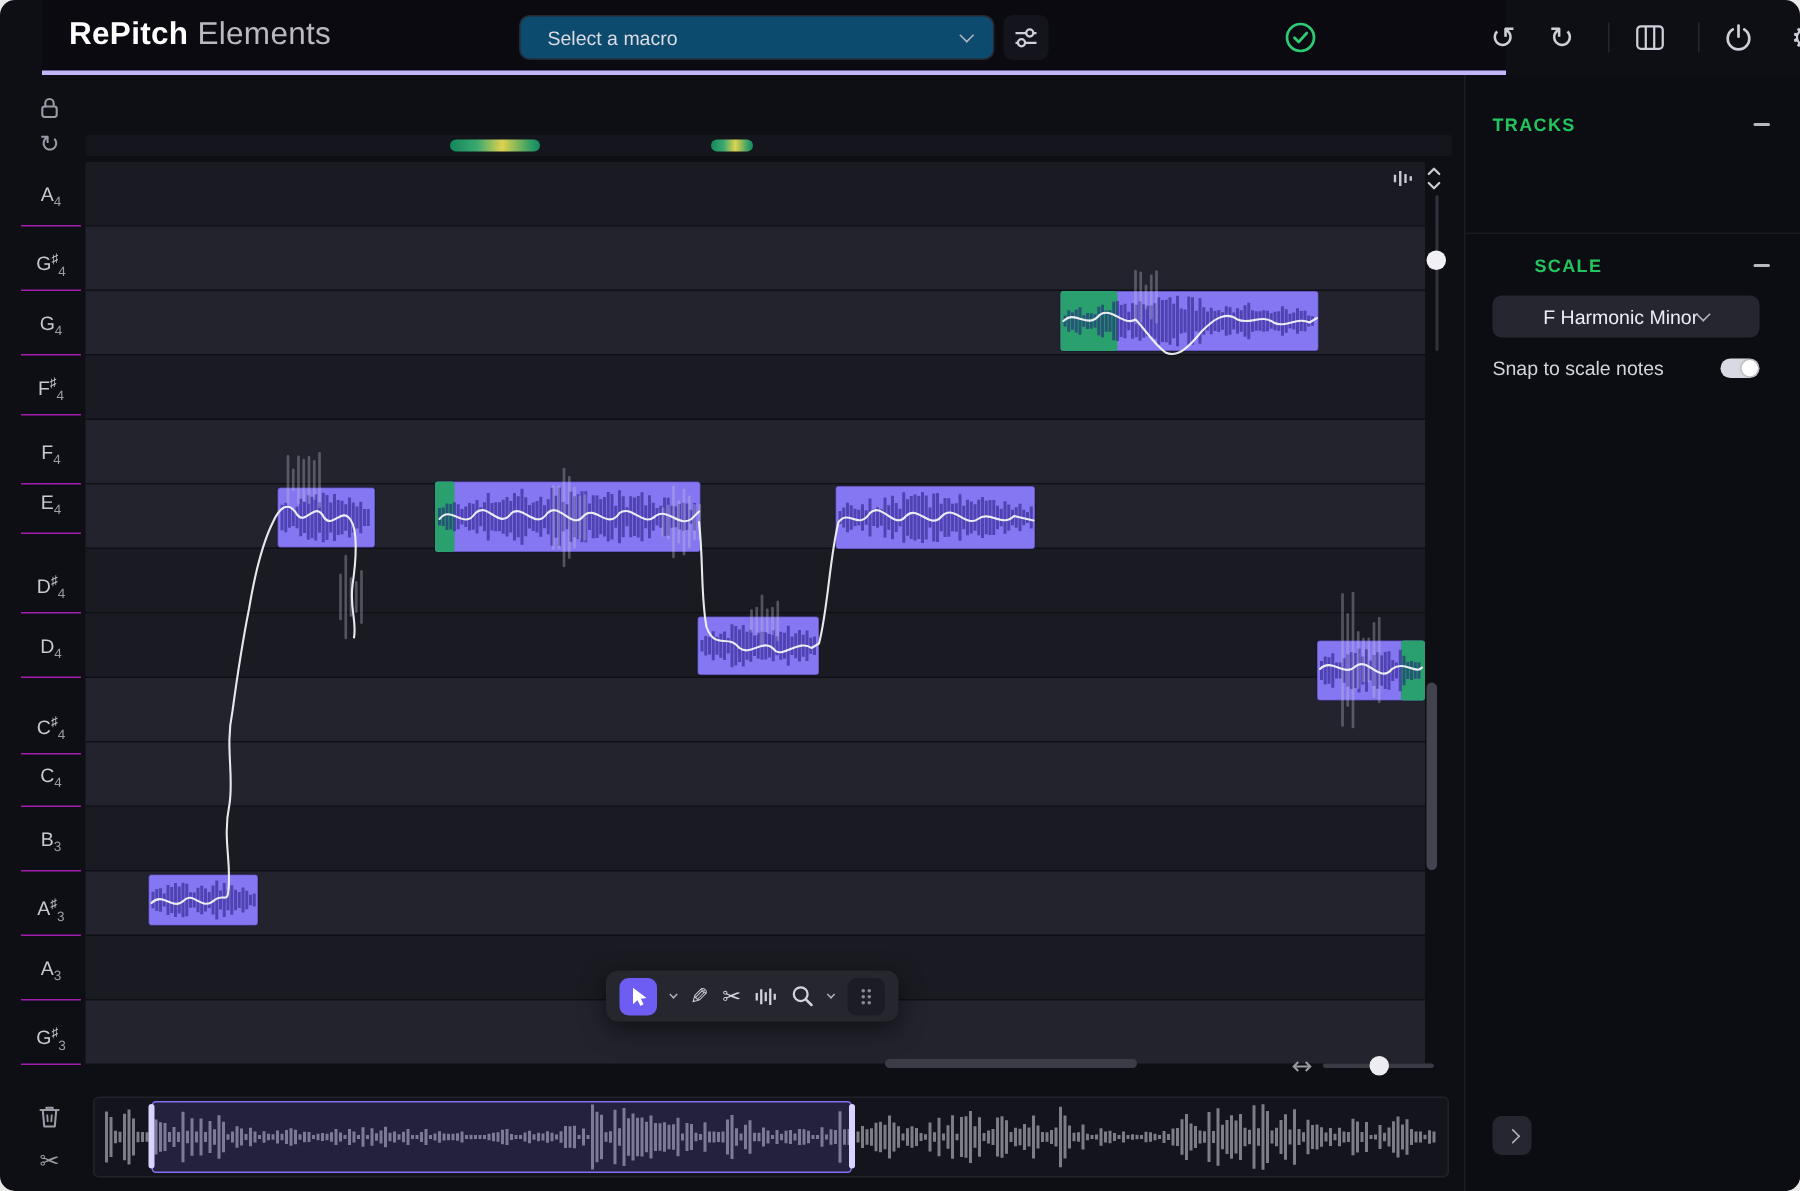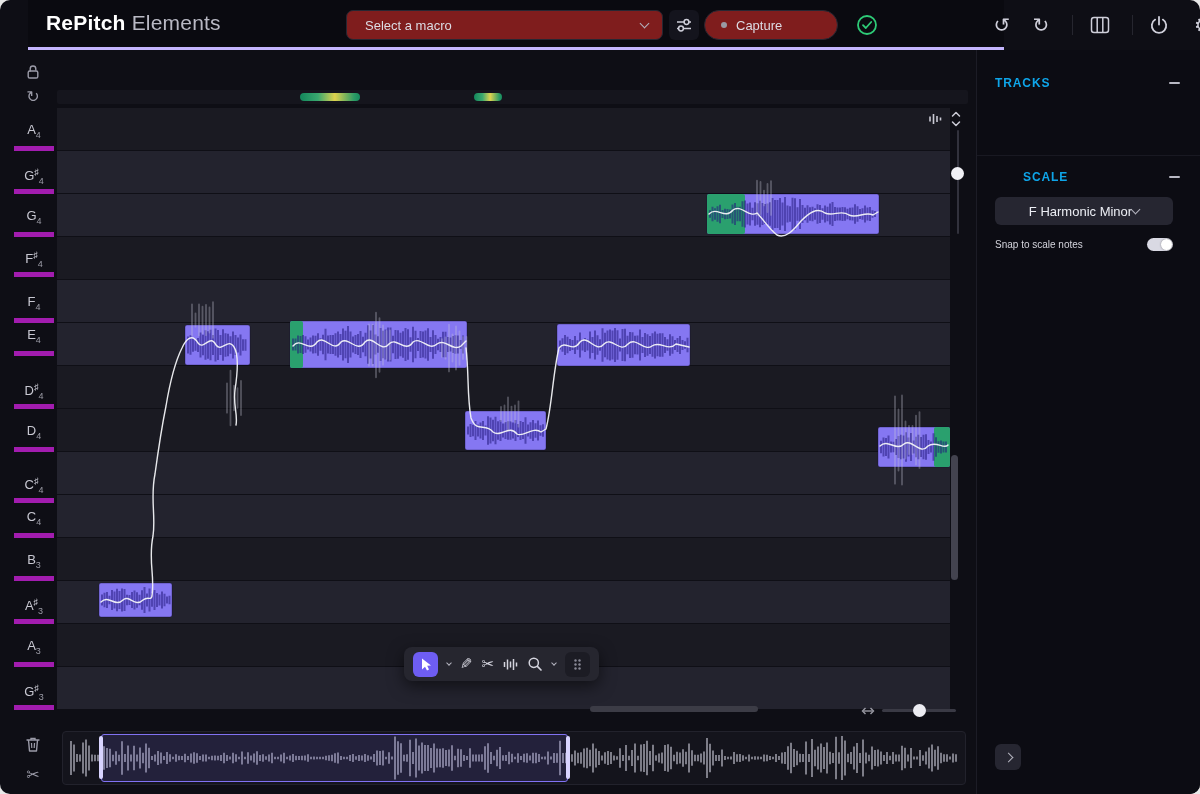--- a/index.html
+++ b/index.html
@@ -8,21 +8,21 @@
          border-radius:10px;font-family:"Liberation Sans",sans-serif;color:#d8d8e0;
          -webkit-font-smoothing:antialiased;}
   .abs{position:absolute;}
 
   
   .topbar{position:absolute;left:0;top:0;width:976px;height:50px;background:#0a0a10;
           border-bottom:3px solid #c4b5fd;margin-left:28px;}
   .brand{position:absolute;left:18px;top:11px;font-size:21px;letter-spacing:.2px;}
   .brand b{color:#ffffff;font-weight:700;}
   .brand span{color:#b9b9c4;font-weight:400;}
-  .pill{position:absolute;height:30px;top:10px;background:#7f1d1d;border:1px solid #272732;
+  .pill{position:absolute;height:30px;top:10px;background:#0c4a6e;border:1px solid #272732;
         border-radius:6px;display:flex;align-items:center;font-size:13px;color:#dcdce4;}
   .macro{left:318px;width:317px;padding:0 14px 0 18px;justify-content:space-between;border-radius:7px;}
   .iconbtn{position:absolute;top:10px;width:30px;height:30px;background:#14141d;border-radius:6px;
            display:flex;align-items:center;justify-content:center;}
   .capture{left:676px;width:134px;border-radius:15px;padding:0 16px;gap:9px;}
   .cap-dot{width:6px;height:6px;border-radius:50%;background:#9a9aa4;}
   .chev{display:inline-block;width:7px;height:7px;border-right:1.6px solid #b4b4bf;
         border-bottom:1.6px solid #b4b4bf;transform:rotate(45deg);margin-top:-3px;}
   .chev.sm{width:4px;height:4px;border-width:1.4px;}
   .chev.right{transform:rotate(-45deg);margin-top:0;}
@@ -43,21 +43,21 @@
           background:linear-gradient(90deg,#13875c,#3aa86f 30%,#ded24e 58%,#2d9c66 90%,#158a5e);}
 
   
   #grid{position:absolute;left:57px;top:108px;width:893px;height:602px;}
   .grid-row{position:absolute;left:0;width:893px;height:43px;border-bottom:1px solid #0f0f16;}
   .grid-row.in{background:#23232e;}
   .grid-row.out{background:#1a1a22;}
   #grid-svg{position:absolute;left:0;top:0;}
   #note-labels{position:absolute;left:14px;top:108px;width:40px;height:602px;}
   .note-label{position:absolute;left:0;width:40px;height:43px;line-height:43px;text-align:center;
-              font-size:13px;color:#c8c8d2;border-bottom:5px solid #a21caf;}
+              font-size:13px;color:#c8c8d2;border-bottom:1px solid #a21caf;}
   .note-label .sh{font-size:9px;vertical-align:super;color:#c8c8d2;}
   .note-label .oc{font-size:9px;vertical-align:sub;color:#9d9da8;}
 
   
   .vtrack{position:absolute;left:957px;top:130px;width:2px;height:104px;background:#32323d;border-radius:1px;}
   .vhandle{position:absolute;left:951px;top:167px;width:13px;height:13px;border-radius:50%;background:#f0f0f5;}
   .vthumb{position:absolute;left:951px;top:455px;width:7px;height:125px;border-radius:4px;background:#43434f;}
   .hthumb{position:absolute;left:590px;top:706px;width:168px;height:6px;border-radius:3px;background:#3c3c46;}
   .ztrack{position:absolute;left:882px;top:709px;width:74px;height:3px;border-radius:2px;background:#3a3a45;}
   .zhandle{position:absolute;left:913px;top:704px;width:13px;height:13px;border-radius:50%;background:#ececf2;}
@@ -74,32 +74,32 @@
   
   .overview{position:absolute;left:62px;top:731px;width:904px;height:54px;background:#14141c;
             border:1px solid #22222c;border-radius:4px;}
   .ov-sel{position:absolute;top:2px;height:48px;background:rgba(124,108,244,.15);
           border:1.5px solid #8172f3;border-radius:3px;}
   .ov-handle{position:absolute;top:1px;width:4px;height:43px;border-radius:2px;background:#d9d4ff;}
 
   
   .sidebar{position:absolute;left:976px;top:50px;width:224px;height:744px;background:#0c0c13;
            border-left:1px solid #1c1c26;}
-  .sb-header{position:absolute;left:18px;font-size:12px;font-weight:700;letter-spacing:.9px;color:#0ea5e9;}
+  .sb-header{position:absolute;left:18px;font-size:12px;font-weight:700;letter-spacing:.9px;color:#22c55e;}
   .sb-minus{position:absolute;right:20px;width:11px;height:2px;background:#b9b9c4;border-radius:1px;}
   .track-item{position:absolute;left:18px;top:55px;width:178px;height:28px;background:#181826;
               border:1.5px solid #8172f3;border-radius:6px;display:flex;align-items:center;
               justify-content:space-between;padding:0 10px;font-size:13px;color:#ecedf4;}
   .radio{width:11px;height:11px;border-radius:50%;background:#a0a0ac;}
   .sb-div{position:absolute;left:0;width:224px;height:1px;background:#191922;}
   .dropdown{position:absolute;left:18px;width:178px;height:28px;background:#262631;border-radius:6px;
             display:flex;align-items:center;justify-content:space-between;padding:0 11px;
             font-size:13px;color:#eceef4;}
   .snap-row{position:absolute;left:18px;width:178px;display:flex;align-items:center;
-            justify-content:space-between;font-size:10px;color:#d4d4dc;}
+            justify-content:space-between;font-size:13px;color:#d4d4dc;}
   .toggle{width:26px;height:13px;border-radius:7px;background:#d9d9e3;position:relative;}
   .toggle .knob{position:absolute;right:1px;top:1px;width:11px;height:11px;border-radius:50%;
                 background:#ffffff;box-shadow:0 0 2px rgba(0,0,0,.45);}
   .expand-btn{position:absolute;left:18px;top:694px;width:26px;height:26px;background:#262631;
               border-radius:6px;display:flex;align-items:center;justify-content:center;}
   svg{display:block;}
 </style>
 </head>
 <body>
 
@@ -117,24 +117,20 @@
 
     <div class="iconbtn" style="left:641px;">
       <svg width="18" height="18" viewBox="0 0 18 18">
         <line x1="2" y1="6" x2="16" y2="6" stroke="#cfcfda" stroke-width="1.5"></line>
         <circle cx="11.5" cy="6" r="2.4" fill="#14141d" stroke="#cfcfda" stroke-width="1.5"></circle>
         <line x1="2" y1="12.5" x2="16" y2="12.5" stroke="#cfcfda" stroke-width="1.5"></line>
         <circle cx="6" cy="12.5" r="2.4" fill="#14141d" stroke="#cfcfda" stroke-width="1.5"></circle>
       </svg>
     </div>
 
-    <div class="pill capture">
-      <span class="cap-dot"></span>
-      <span>Capture</span>
-    </div>
 
     <div class="abs" style="left:828px;top:14px;">
       <svg width="22" height="22" viewBox="0 0 22 22">
         <circle cx="11" cy="11" r="9" fill="none" stroke="#2ecb77" stroke-width="1.8"></circle>
         <path d="M7,11.2 l2.8,2.8 l5.4,-6" fill="none" stroke="#2ecb77" stroke-width="1.8" stroke-linecap="round" stroke-linejoin="round"></path>
       </svg>
     </div>
 
     <div class="tb-ico" style="left:960px;">
         <span>↺</span>

